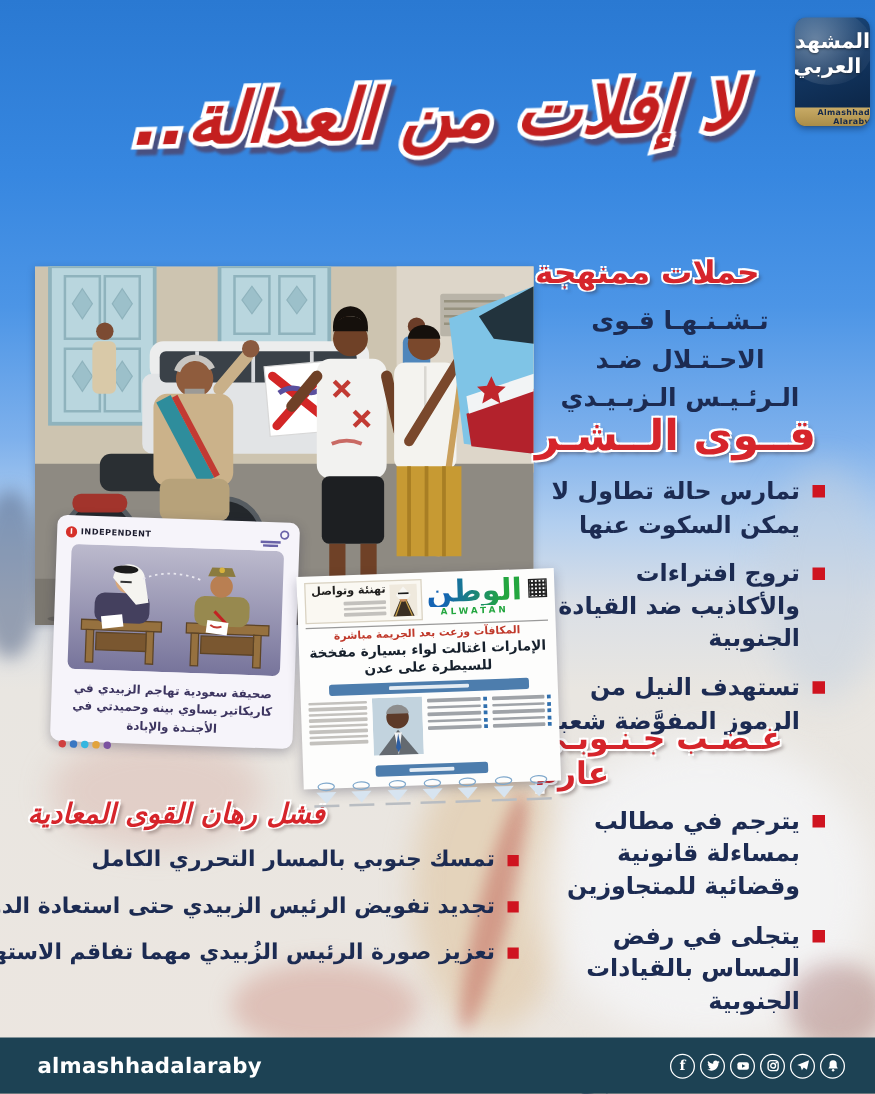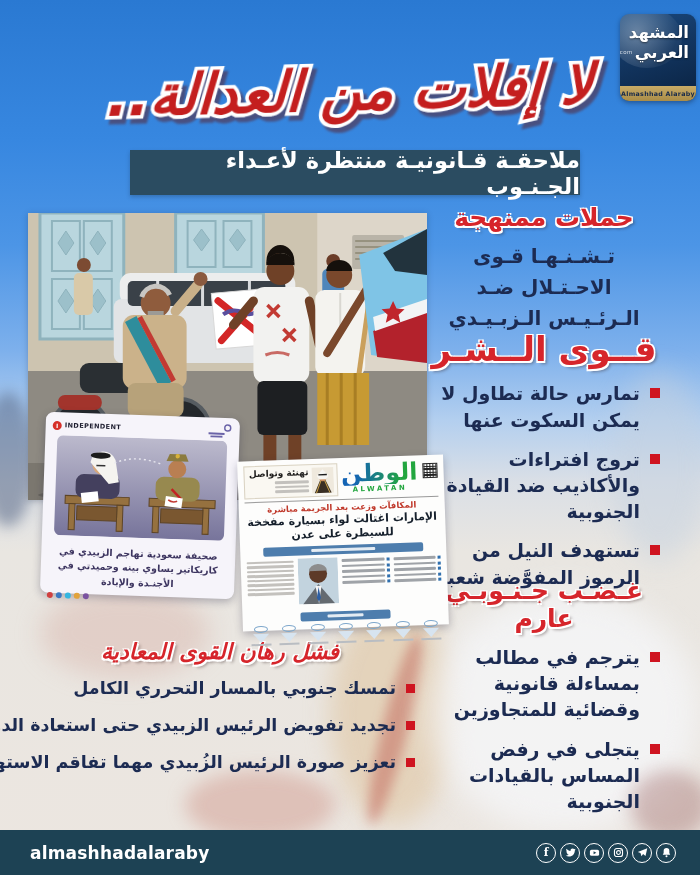--- a/index.html
+++ b/index.html
@@ -15,21 +15,21 @@
   .b1{left:-18px; top:392px; width:52px; height:135px; background:rgba(88,104,134,.55); filter:blur(7px);}
   .b2{left:40px;  top:588px; width:170px; height:90px; background:rgba(214,170,160,.38); filter:blur(12px);}
   .b3{left:330px; top:600px; width:125px; height:225px; background:rgba(221,192,150,.5); filter:blur(12px);}
   .b4{left:382px; top:632px; width:26px;  height:195px; background:rgba(186,76,66,.42); filter:blur(6px); transform:rotate(14deg);}
   .b5{left:430px; top:590px; width:270px; height:245px; background:rgba(246,247,249,.75); filter:blur(16px);}
   .b6{left:612px; top:372px; width:95px;  height:190px; background:rgba(198,209,224,.5); filter:blur(13px);}
   .b7{left:185px; top:770px; width:150px; height:70px; background:rgba(198,122,110,.35); filter:blur(9px);}
   .b8{left:630px; top:770px; width:80px;  height:70px; background:rgba(132,64,64,.3); filter:blur(9px);}
 
   
-  .logo{position:absolute; right:4px; top:14px; width:76px; height:87px; border-radius:9px;
+  .logo{position:absolute; right:4px; top:14px; width:60px; height:87px; border-radius:9px;
         background:linear-gradient(160deg,#1b4a7e 0%,#123560 45%,#0a2240 100%);
         box-shadow:0 2px 5px rgba(0,0,20,.35); overflow:hidden; text-align:right;}
   .logo .map{position:absolute; left:-8px; top:-6px; width:70px; height:60px; border-radius:50%;
         background:radial-gradient(circle at 35% 40%, rgba(255,255,255,.35), rgba(255,255,255,.05) 70%);}
   .logo .ar{position:relative; color:#fff; font-weight:bold; font-size:16.5px; line-height:1.15;
         padding:10px 7px 0 0; text-shadow:0 1px 2px rgba(0,0,0,.5);}
   .logo .row2{display:flex; flex-direction:row-reverse; align-items:center; gap:2px; padding-right:7px;}
   .logo .row2 .ar2{color:#fff; font-weight:bold; font-size:16.5px; text-shadow:0 1px 2px rgba(0,0,0,.5);}
   .logo .dotcom{display:flex; align-items:center; gap:1px;}
   .logo .com{color:#cfd8e4; font-size:5.5px; letter-spacing:.4px;}
@@ -51,21 +51,21 @@
     display:flex; align-items:center; justify-content:center; direction:rtl;
     box-shadow:0 2px 4px rgba(10,30,50,.25);}
 
   
   .photo{position:absolute; left:28px; top:213px; width:399px; height:287px; z-index:1;
     box-shadow:0 1px 6px rgba(20,30,60,.25);}
 
   
   .col-right{position:absolute; right:40px; width:232px; direction:rtl; z-index:2;}
   .sec-campaigns{top:204px;} .sec-evil{top:331px;} .sec-anger{top:577px;}
-  .red-head{color:#d6252b; font-weight:bold; text-align:center; line-height:1.1;
+  .red-head{color:#d6252b; font-weight:bold; text-align:left; line-height:1.1;
     text-shadow:-1.5px -1.5px 0 #fff, 1.5px -1.5px 0 #fff, -1.5px 1.5px 0 #fff, 1.5px 1.5px 0 #fff, 3px 3px 3px rgba(40,20,20,.35);}
   .h-campaigns{font-size:25px;} .h-evil{font-size:34px; letter-spacing:1px;} .h-anger{font-size:25px;} 
   .campaign-body{margin-top:9px; color:#1c2b52; font-weight:bold; font-size:20px; line-height:1.55; text-align:center;}
   ul.rb{list-style:none; margin:12px 0 0 0; padding:0;}
   ul.rb li{position:relative; padding-right:20px; margin-bottom:13px;
     color:#1c2b52; font-weight:bold; font-size:19px; line-height:1.38; text-align:right;}
   ul.rb li::before{content:""; position:absolute; right:0; top:8px; width:10px; height:10px; background:#cf1420;}
 
   
   .cartoon{position:absolute; left:43px; top:415px; width:194px; height:181px; z-index:3;
@@ -163,21 +163,20 @@
     </div>
     <div class="strip">Almashhad Alaraby</div>
   </div>
 
   <svg class="title-svg" viewBox="0 0 580 130">
     <g transform="rotate(-1.5 290 65) skewX(-4)">
       <text x="300" y="92" font-size="56" text-anchor="middle" direction="rtl">لا إفلات من العدالة..</text>
     </g>
   </svg>
 
-  <div class="banner">ملاحقـة قـانونيـة منتظرة لأعـداء الجـنـوب</div>
 
   <svg class="photo" viewBox="0 0 400 287" preserveAspectRatio="none">
     <rect x="0" y="0" width="400" height="165" fill="#cdc4b0"></rect>
     <rect x="290" y="0" width="110" height="165" fill="#ddd6c9"></rect>
 
     <g stroke="#8fb3bd" fill="#b9d6de">
       <rect x="12" y="0" width="84" height="126" stroke-width="3"></rect>
       <rect x="24" y="8" width="28" height="50" fill="none" stroke-width="2"></rect>
       <rect x="56" y="8" width="28" height="50" fill="none" stroke-width="2"></rect>
       <rect x="24" y="66" width="28" height="50" fill="none" stroke-width="2"></rect>

